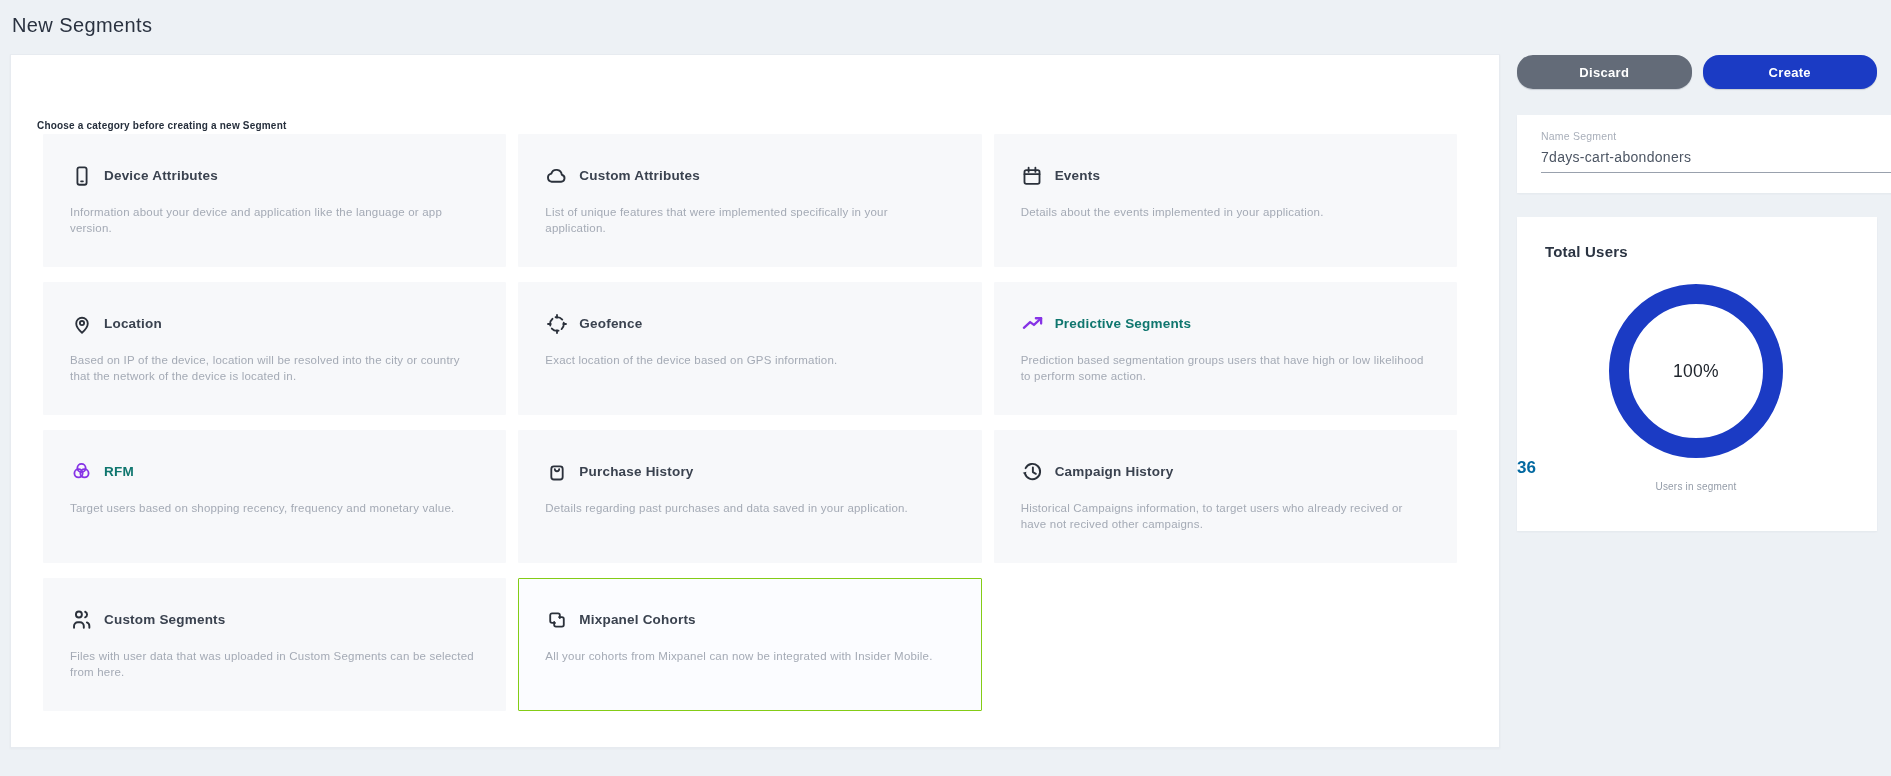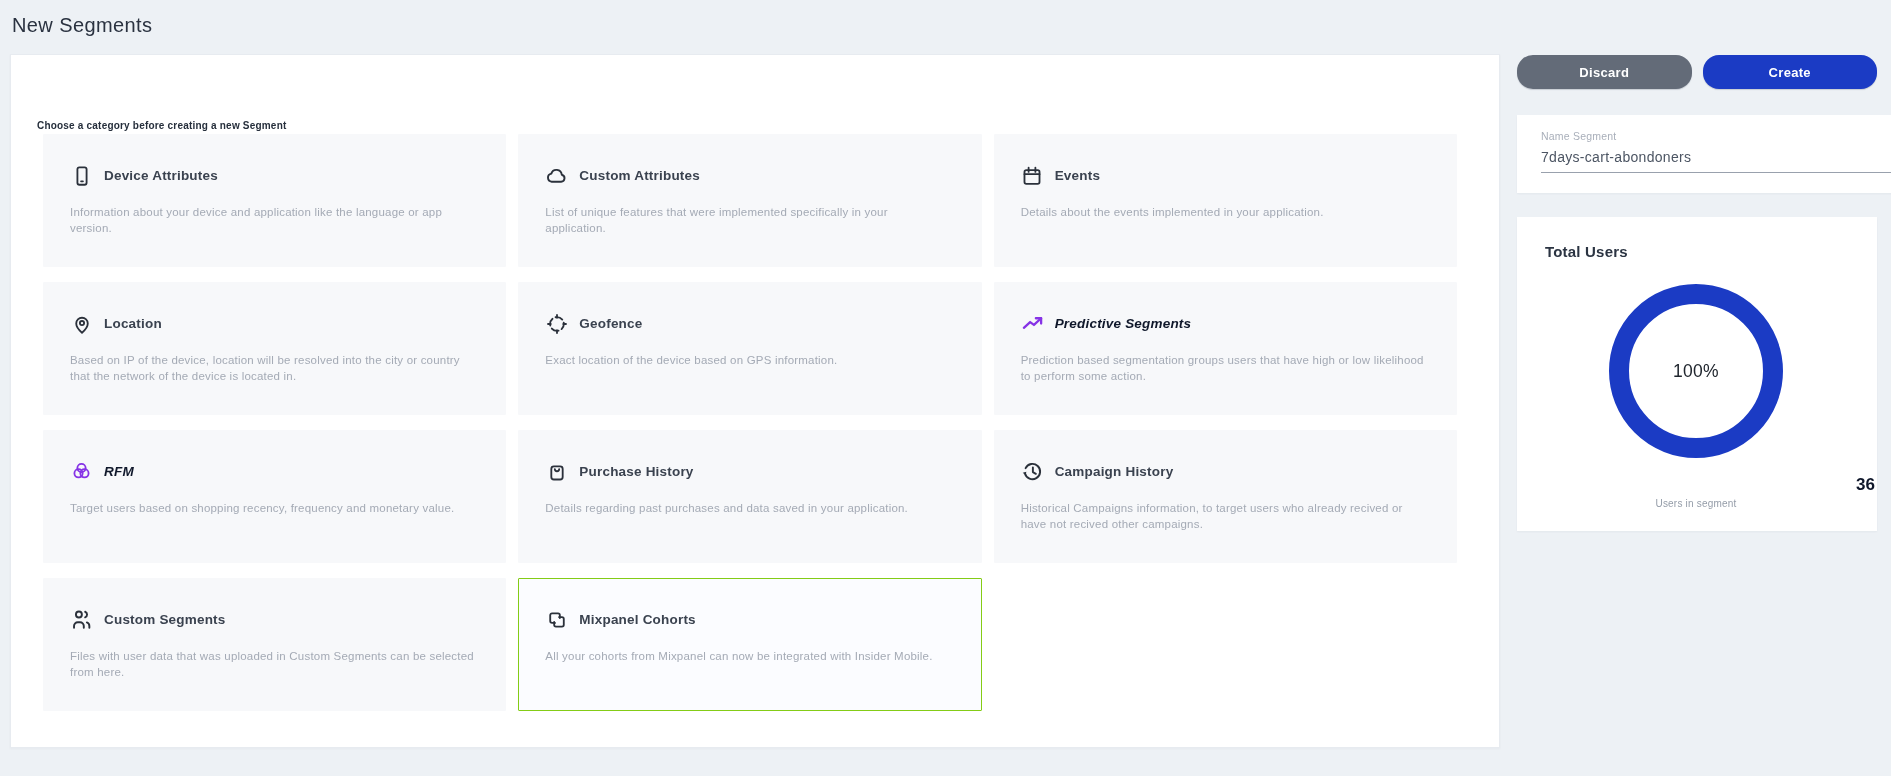--- a/index.html
+++ b/index.html
@@ -35,21 +35,21 @@
   .card.selected{
     background:#fbfcff;border:1px solid #84cc16;
   }
   .card-head{
     display:flex;align-items:center;gap:11px;color:#2b313b;text-align:right;
   }
   .card-head .icon{display:inline-flex;align-items:center;justify-content:center;width:23px;height:23px;}
   .card-head .icon svg{display:block;}
   .card-title{font-size:13.5px;font-weight:700;color:#3a424f;letter-spacing:.2px;}
   .card.accent .card-head{color:#8633e6;}
-  .card.accent .card-title{color:#0f172a;font-style:italic;}
+  .card.accent .card-title{color:#0f766e;}
   .card-desc{
     margin-top:17px;font-size:11.5px;line-height:16px;color:#a4aab5;
     letter-spacing:.2px;max-width:405px;
   }
   .card-desc.bold{margin-top:0;font-weight:700;color:#939aa5;}
 
   
   .actions{
     position:absolute;left:1517px;top:55px;width:360px;
     display:flex;gap:11px;
@@ -80,21 +80,21 @@
     position:absolute;left:1517px;top:217px;width:360px;height:314px;
     background:#ffffff;box-sizing:border-box;padding:26px 2px 0 0;
     box-shadow:0 1px 2px rgba(40,50,70,.05);
   }
   .total-title{margin-left:28px;font-size:15px;font-weight:700;color:#2b3442;letter-spacing:.2px;}
   .donut-wrap{position:relative;width:174px;height:174px;margin:24px auto 0 auto;}
   .donut-label{
     position:absolute;inset:0;display:flex;align-items:center;justify-content:center;
     font-size:17.5px;font-weight:400;color:#20262e;letter-spacing:.3px;
   }
-  .count{margin-top:17px;text-align:right;font-size:17px;font-weight:700;color:#0f172a;}
+  .count{text-align:left;font-size:17px;font-weight:700;color:#0369a1;}
   .caption{margin-top:3px;text-align:center;font-size:10px;color:#949ca8;letter-spacing:.2px;}
 </style>
 </head>
 <body>
 
 <div class="page-title">New Segments</div>
 
 <div class="main-panel">
   <div class="panel-heading">Choose a category before creating a new Segment</div>
 

